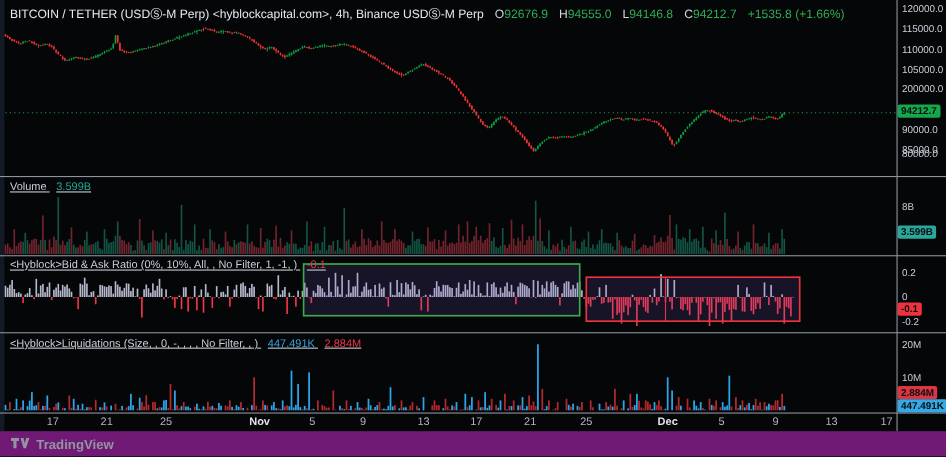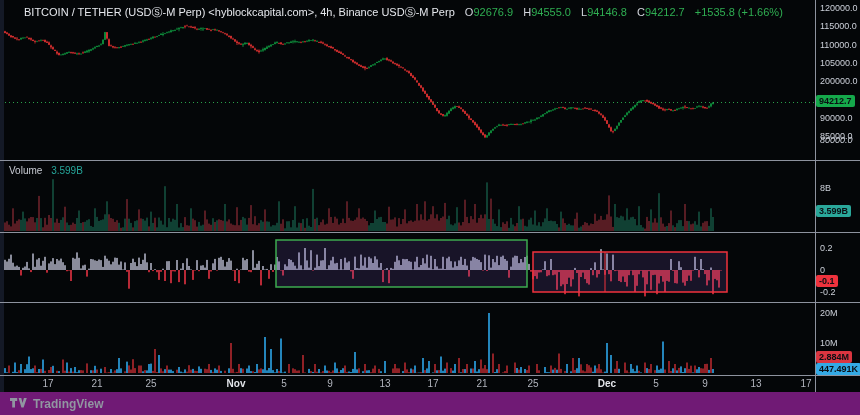--- a/index.html
+++ b/index.html
@@ -2,26 +2,26 @@
 <html><head>
 <meta charset="utf-8">
 <style>
   html,body { margin:0; padding:0; background:#131722; font-family:"Liberation Sans","DejaVu Sans",sans-serif; }
   .root { position:relative; width:860px; height:415px; overflow:hidden; background:#131722; }
   .chart-bg { position:absolute; left:0; top:0; width:860px; height:392px; background:#040608; }
   .left-strip { position:absolute; left:0; top:0; width:4px; height:392px; background:#141926; }
   svg.gfx { position:absolute; left:0; top:0; }
   .sep { position:absolute; left:0; width:860px; height:1px; background:#8d929e; z-index:5; }
   .vsep { position:absolute; left:815px; top:0; width:1px; height:392px; background:#8d929e; z-index:5; }
-  .title-bar { position:absolute; left:9px; top:5px; font-size:11px; color:#e6e8ed; white-space:nowrap; z-index:6;margin-left:15px; }
+  .title-bar { position:absolute; left:9px; top:5px; font-size:11px; color:#e6e8ed; white-space:nowrap; z-index:6; }
   .title-bar .sym { cursor:pointer; }
   .ohlc-k { color:#d3d6dd; margin-left:7px; }
   .ohlc-v { color:#2fae52; }
   .change { color:#2fae52; margin-left:7px; }
-  .pane-label { position:absolute; left:9px; font-size:10px; color:#c9ccd4; white-space:nowrap; z-index:6; }
+  .pane-label { position:absolute; left:9px; font-size:10px; color:#c9ccd4; white-space:nowrap; z-index:6;text-decoration:underline; }
   .pl-val { margin-left:6px; }
   .val-teal { color:#26a69a; }
   .val-red  { color:#f23645; }
   .val-blue { color:#35a6e0; }
   .right-axis { position:absolute; left:816px; top:0; width:44px; height:288px; z-index:6; }
   .tick { position:absolute; left:4px; transform:translateY(-50%); font-size:9px; color:#ccd0d9; white-space:nowrap; }
   .badge { position:absolute; left:0px; transform:translateY(-50%); font-size:9px; font-weight:bold; color:#0b0e13; padding:1px 3px; border-radius:2px; white-space:nowrap; }
   .time-axis { position:absolute; left:0; top:376px; width:760px; height:16px; z-index:6; }
   .tlabel { position:absolute; top:2px; transform:translateX(-50%); font-size:10px; color:#b2b5be; }
   .tlabel.bold { font-weight:bold; color:#e2e4e9; }
@@ -1783,21 +1783,30 @@
     <span class="ohlc-k">L</span><span class="ohlc-v">94146.8</span>
     <span class="ohlc-k">C</span><span class="ohlc-v">94212.7</span>
     <span class="change">+1535.8 (+1.66%)</span>
   </div>
 
   <div class="pane-label" style="top:165px">
     <span>Volume</span>
     <span class="pl-val val-teal">3.599B</span>
   </div>
 
+  <div class="pane-label" style="top:236px">
+    <span>&lt;Hyblock&gt;Bid &amp; Ask Ratio (0%, 10%, All, , No Filter, 1, -1, )</span>
+    <span class="pl-val val-red">-0.1</span>
+  </div>
 
+  <div class="pane-label" style="top:307px">
+    <span>&lt;Hyblock&gt;Liquidations (Size, , 0, -, , , , No Filter, , )</span>
+    <span class="pl-val val-blue">447.491K</span>
+    <span class="pl-val val-red">2.884M</span>
+  </div>
 
   <div class="right-axis" id="right-axis">
       <div class="tick" style="top: 8px;">120000.0</div>
       <div class="tick" style="top: 26.315px;">115000.0</div>
       <div class="tick" style="top: 44.63px;">110000.0</div>
       <div class="tick" style="top: 62.9451px;">105000.0</div>
       <div class="tick" style="top: 81.2601px;">200000.0</div>
       <div class="tick" style="top: 117.89px;">90000.0</div>
       <div class="tick" style="top: 136.205px;">85000.0</div>
       <div class="tick" style="top: 140px; font-style: italic;">80000.0</div>

